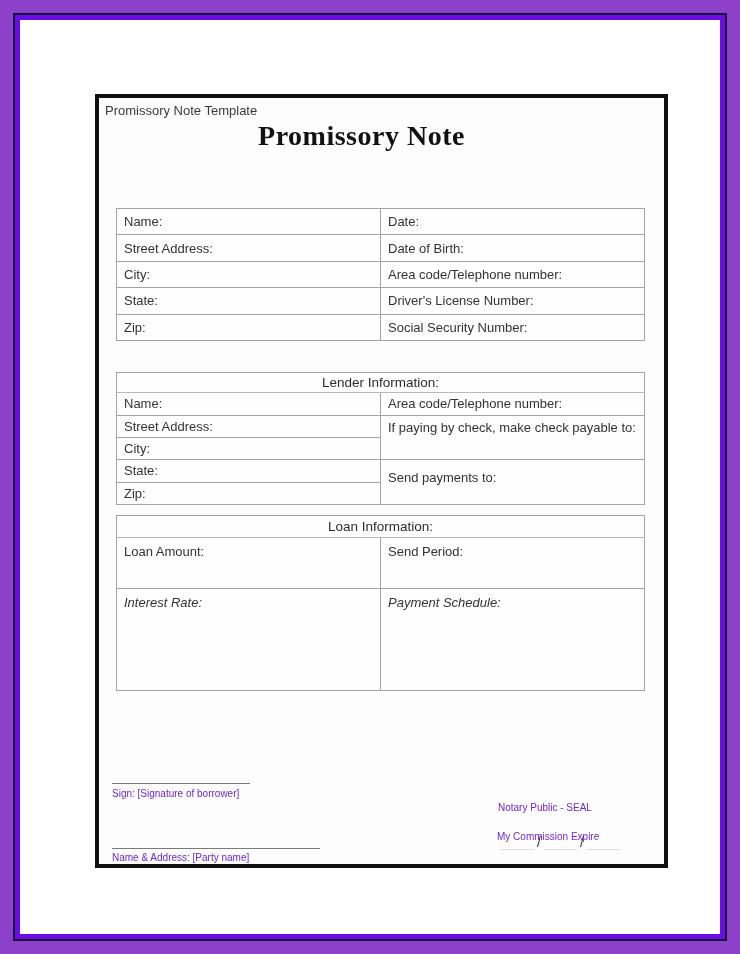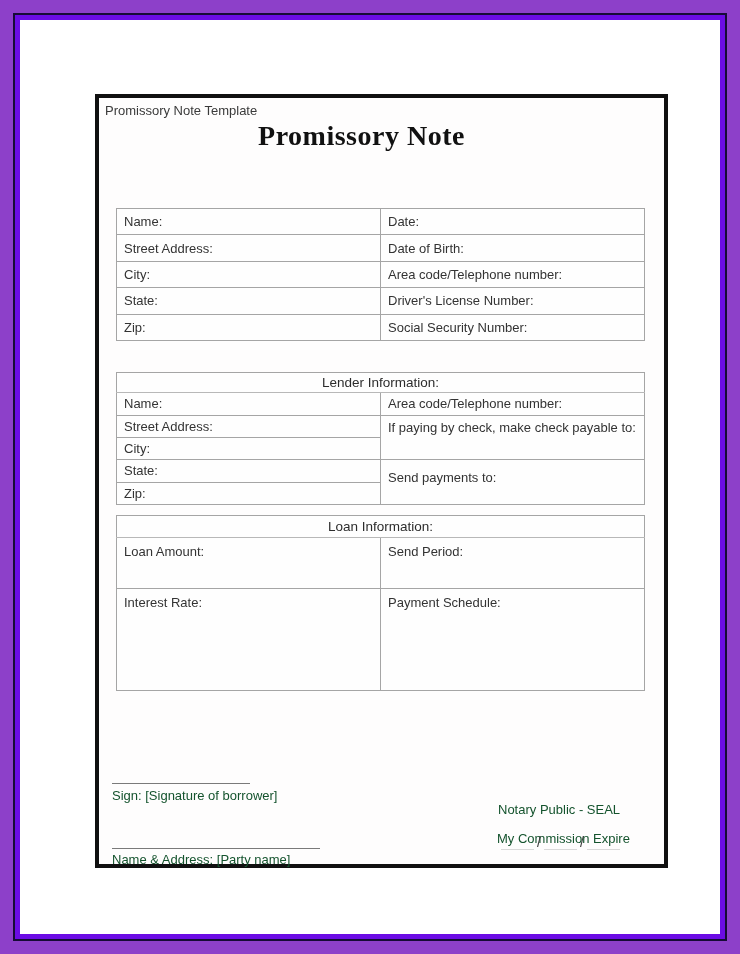--- a/index.html
+++ b/index.html
@@ -50,28 +50,28 @@
 
   .tbl-lender{top:274px; height:133px;}
   .tbl-lender tr{height:22px;}
   .tbl-lender tr.hdr{height:20px;}
   .tbl-lender td.span-cell{vertical-align:top; padding-top:4px; white-space:normal;}
   .tbl-lender td.pay-to{padding-top:10px;}
 
   .tbl-loan{top:417px; height:176px;}
   .tbl-loan tr.hdr{height:22px;}
   .tbl-loan tr.r1{height:51px;}
-  .tbl-loan tr.r2{height:102px;}
+  .tbl-loan tr.r2{height:102px;font-style:italic;}
   .tbl-loan td.cell{vertical-align:top; padding-top:6px;}
 
   
   .hline{position:absolute; border-top:1px solid #7a7a7a; height:0;}
   .sign-line{left:13px; top:685px; width:138px;}
   .name-line{left:13px; top:750px; width:208px;}
-  .ftext{position:absolute; font-size:13px; color:#14532d;}
+  .ftext{position:absolute; font-size:10px; color:#6d28d9;}
   .sign-text{left:13px; top:690px;}
   .name-text{left:13px; top:754px;}
   .notary-text{left:399px; top:704px;}
   .commission-text{left:398px; top:733px;}
   .date-row{
     position:absolute; left:402px; top:736px; height:16px;
     display:flex; align-items:flex-end;
   }
   .date-row .seg{display:inline-block; width:33px; height:14px; border-bottom:1px solid #d9d9d9;}
   .date-row .slash{font-size:14px; color:#3c3c3c; padding:0 3px; line-height:15px;}

